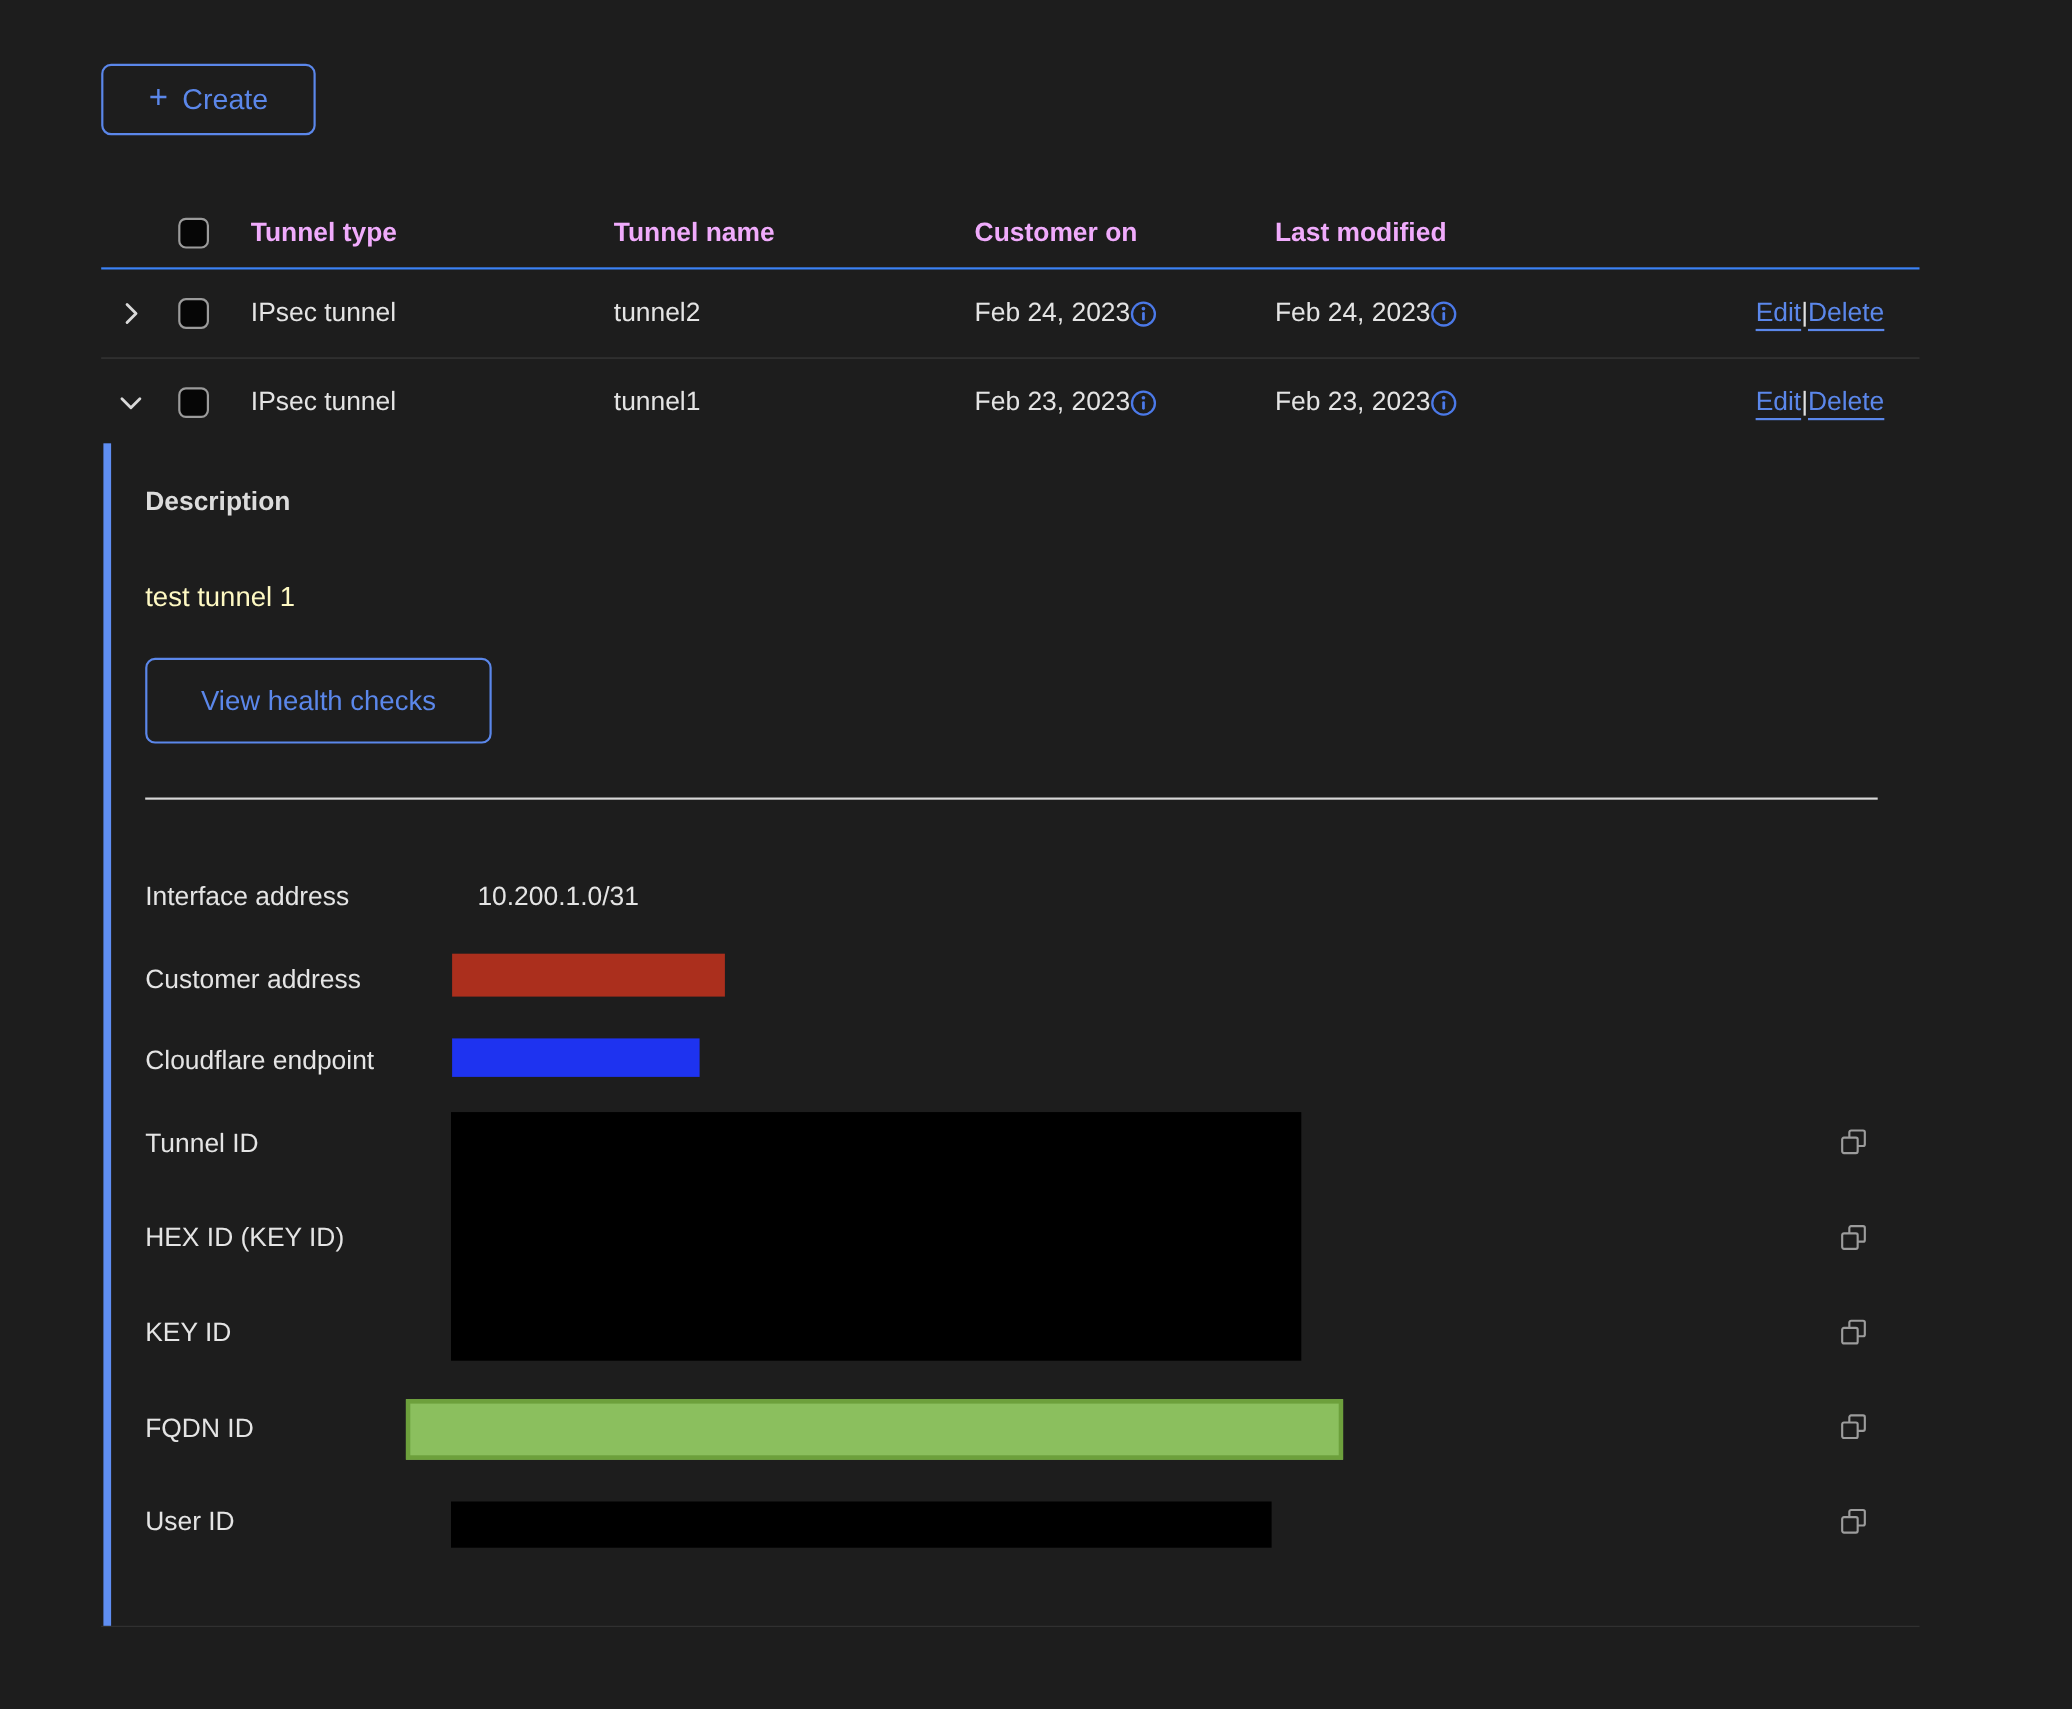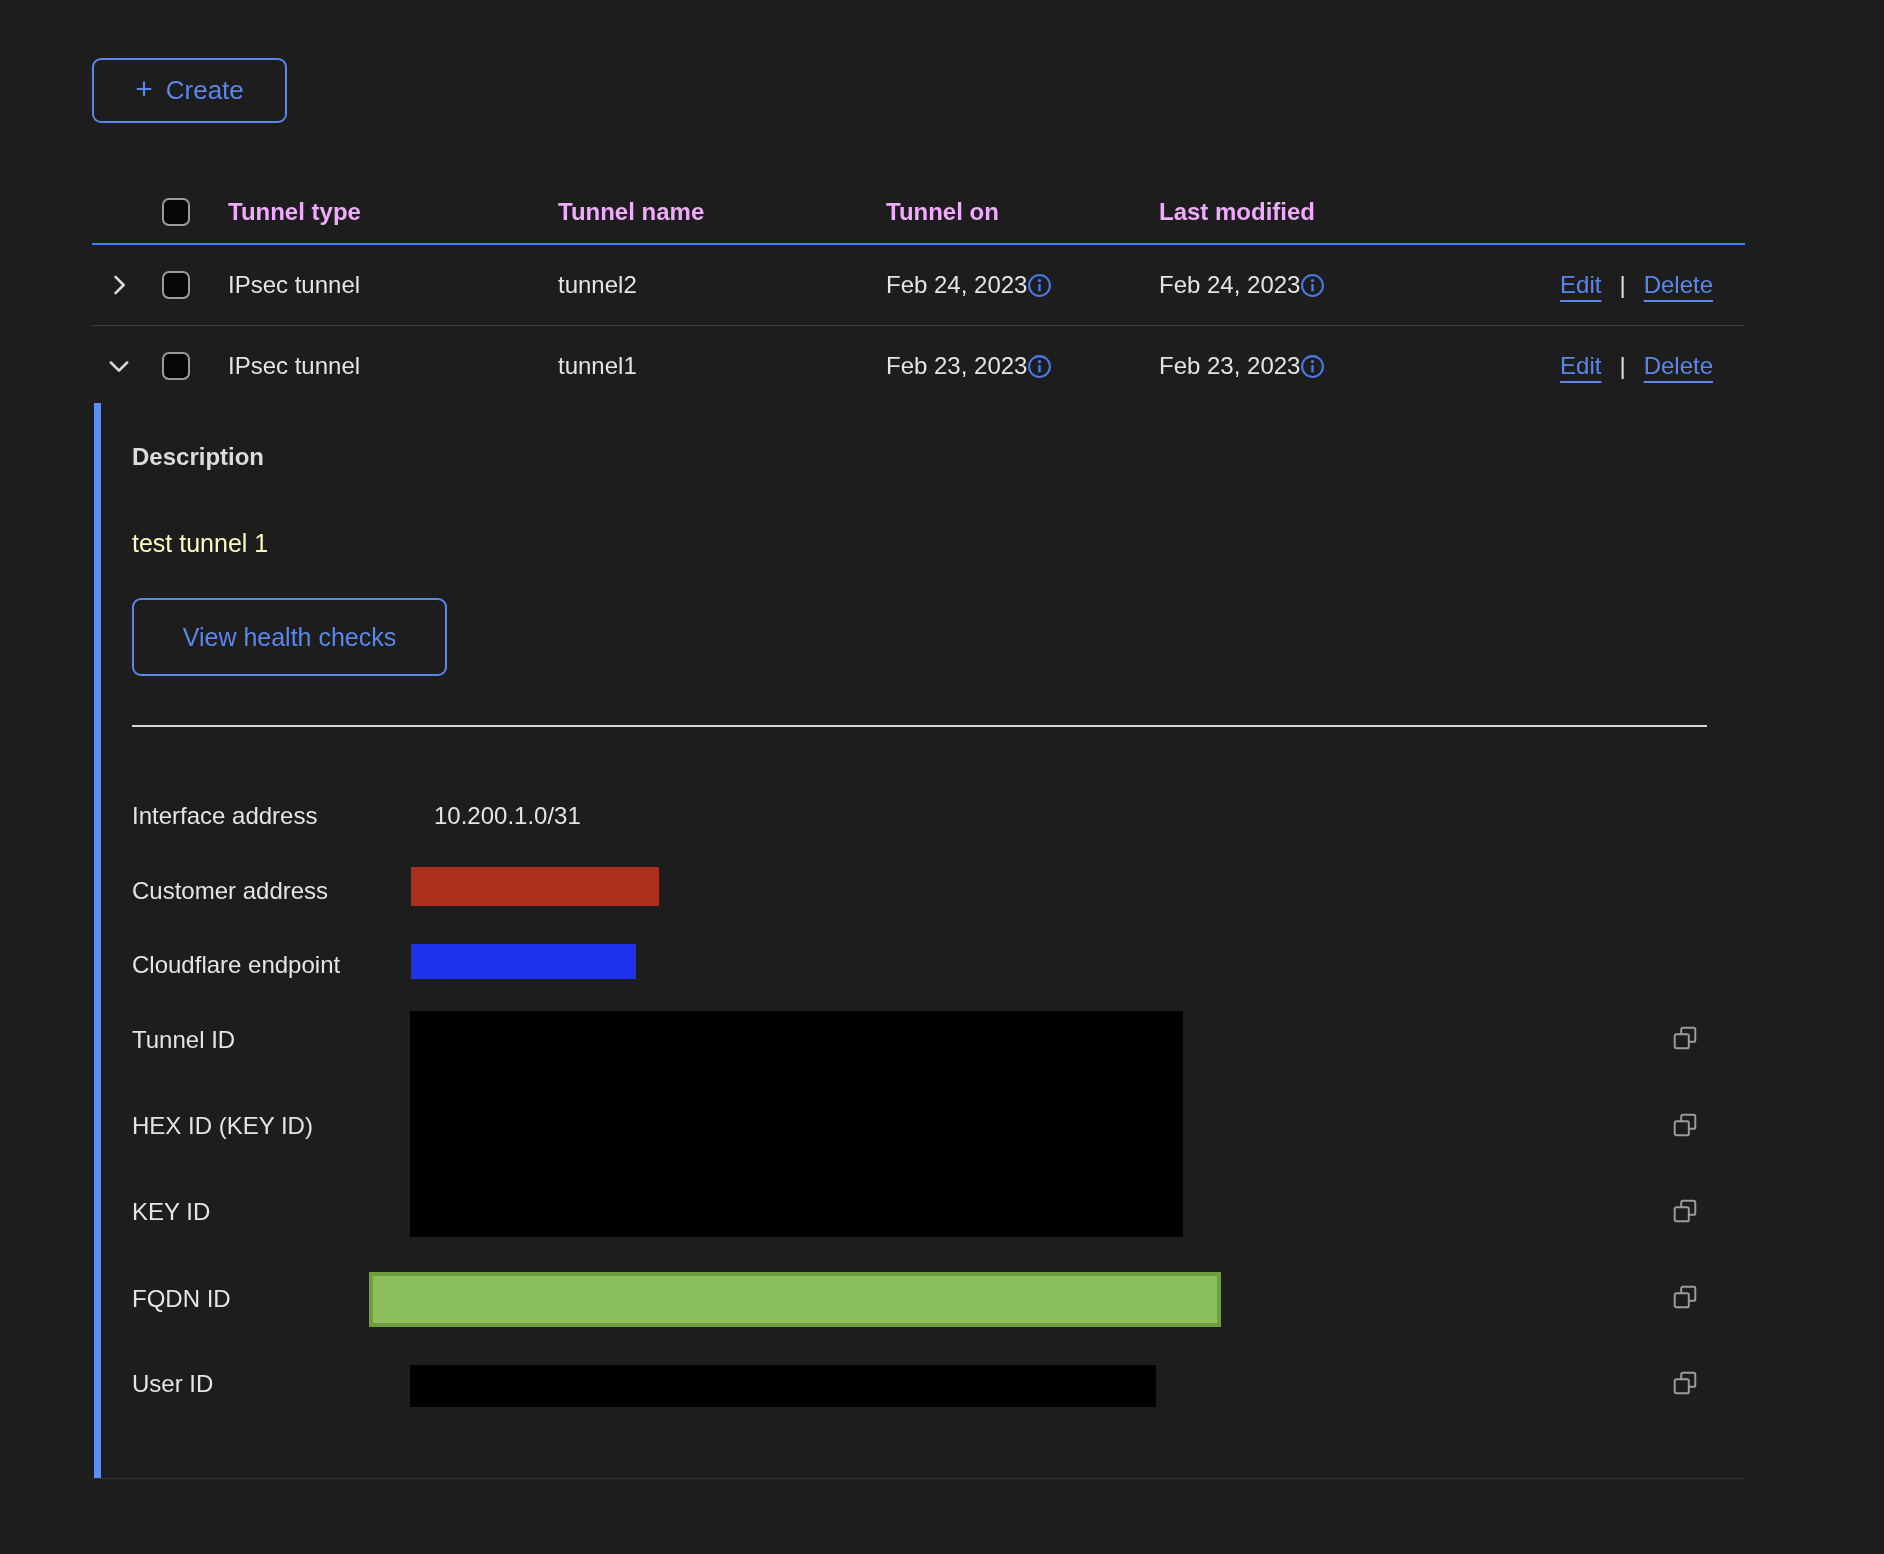--- a/index.html
+++ b/index.html
@@ -38,21 +38,21 @@
   .row-divider{border-bottom:1px solid #3d3d3d;}
   .cell-chevron{padding-left:13px;display:flex;align-items:center;}
   .chev{width:28px;height:28px;cursor:pointer;display:block;}
   .checkbox{
     width:28px;height:28px;box-sizing:border-box;
     border:2px solid #9b9b9b;border-radius:7px;
     background:#060606;cursor:pointer;
   }
   .datecell{display:flex;align-items:center;}
   .info-icon{width:25px;height:25px;cursor:pointer;flex:0 0 auto;}
-  .actions{display:flex;align-items:center;justify-content:flex-end;gap:18px;padding-right:32px;font-size:24px;}
+  .actions{display:flex;align-items:center;justify-content:flex-end;padding-right:32px;font-size:24px;}
   .link{
     color:var(--accent);text-decoration:underline;
     text-underline-offset:7px;text-decoration-thickness:2px;cursor:pointer;
   }
   .pipe{color:#e0e0e0;}
   
   .panel{
     position:absolute;left:92px;top:403px;width:1653px;height:1075px;
     border-bottom:1px solid #343434;
   }
@@ -84,21 +84,21 @@
 
   <div class="table">
 
     <div class="trow thead">
       <div class="cell-chevron"></div>
       <div>
           <div class="checkbox"></div>
         </div>
       <div>Tunnel type</div>
       <div>Tunnel name</div>
-      <div>Tunnel on</div>
+      <div>Customer on</div>
       <div>Last modified</div>
       <div></div>
     </div>
 
     <div class="trow tbody-row row-divider">
       <div class="cell-chevron">
         <svg class="chev" viewBox="0 0 24 24" fill="none" stroke="#d9d9d9" stroke-width="2.2" stroke-linecap="round" stroke-linejoin="round">
             <polyline points="9 5 16 12 9 19"></polyline>
           </svg>
       </div>

